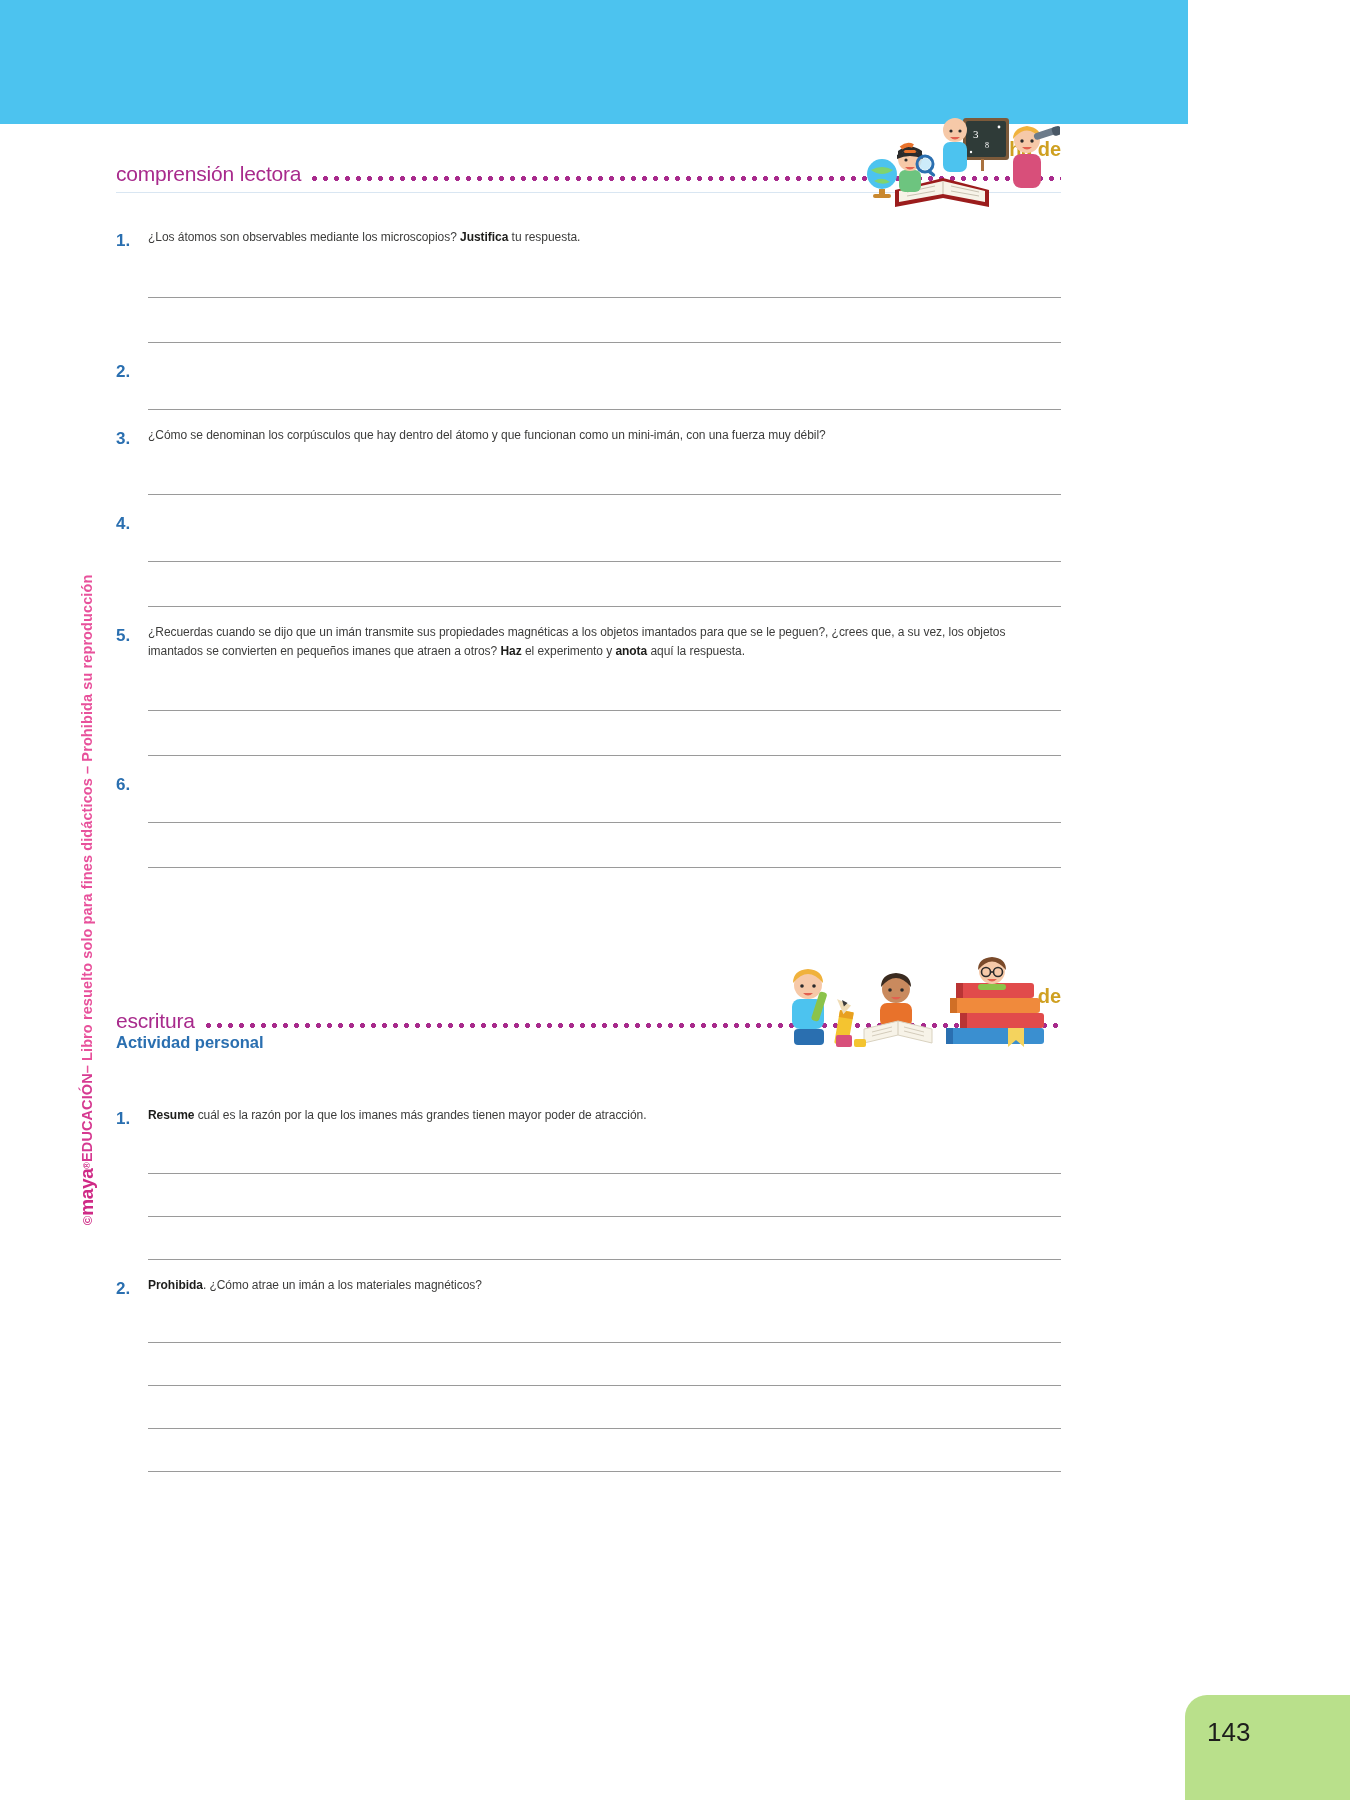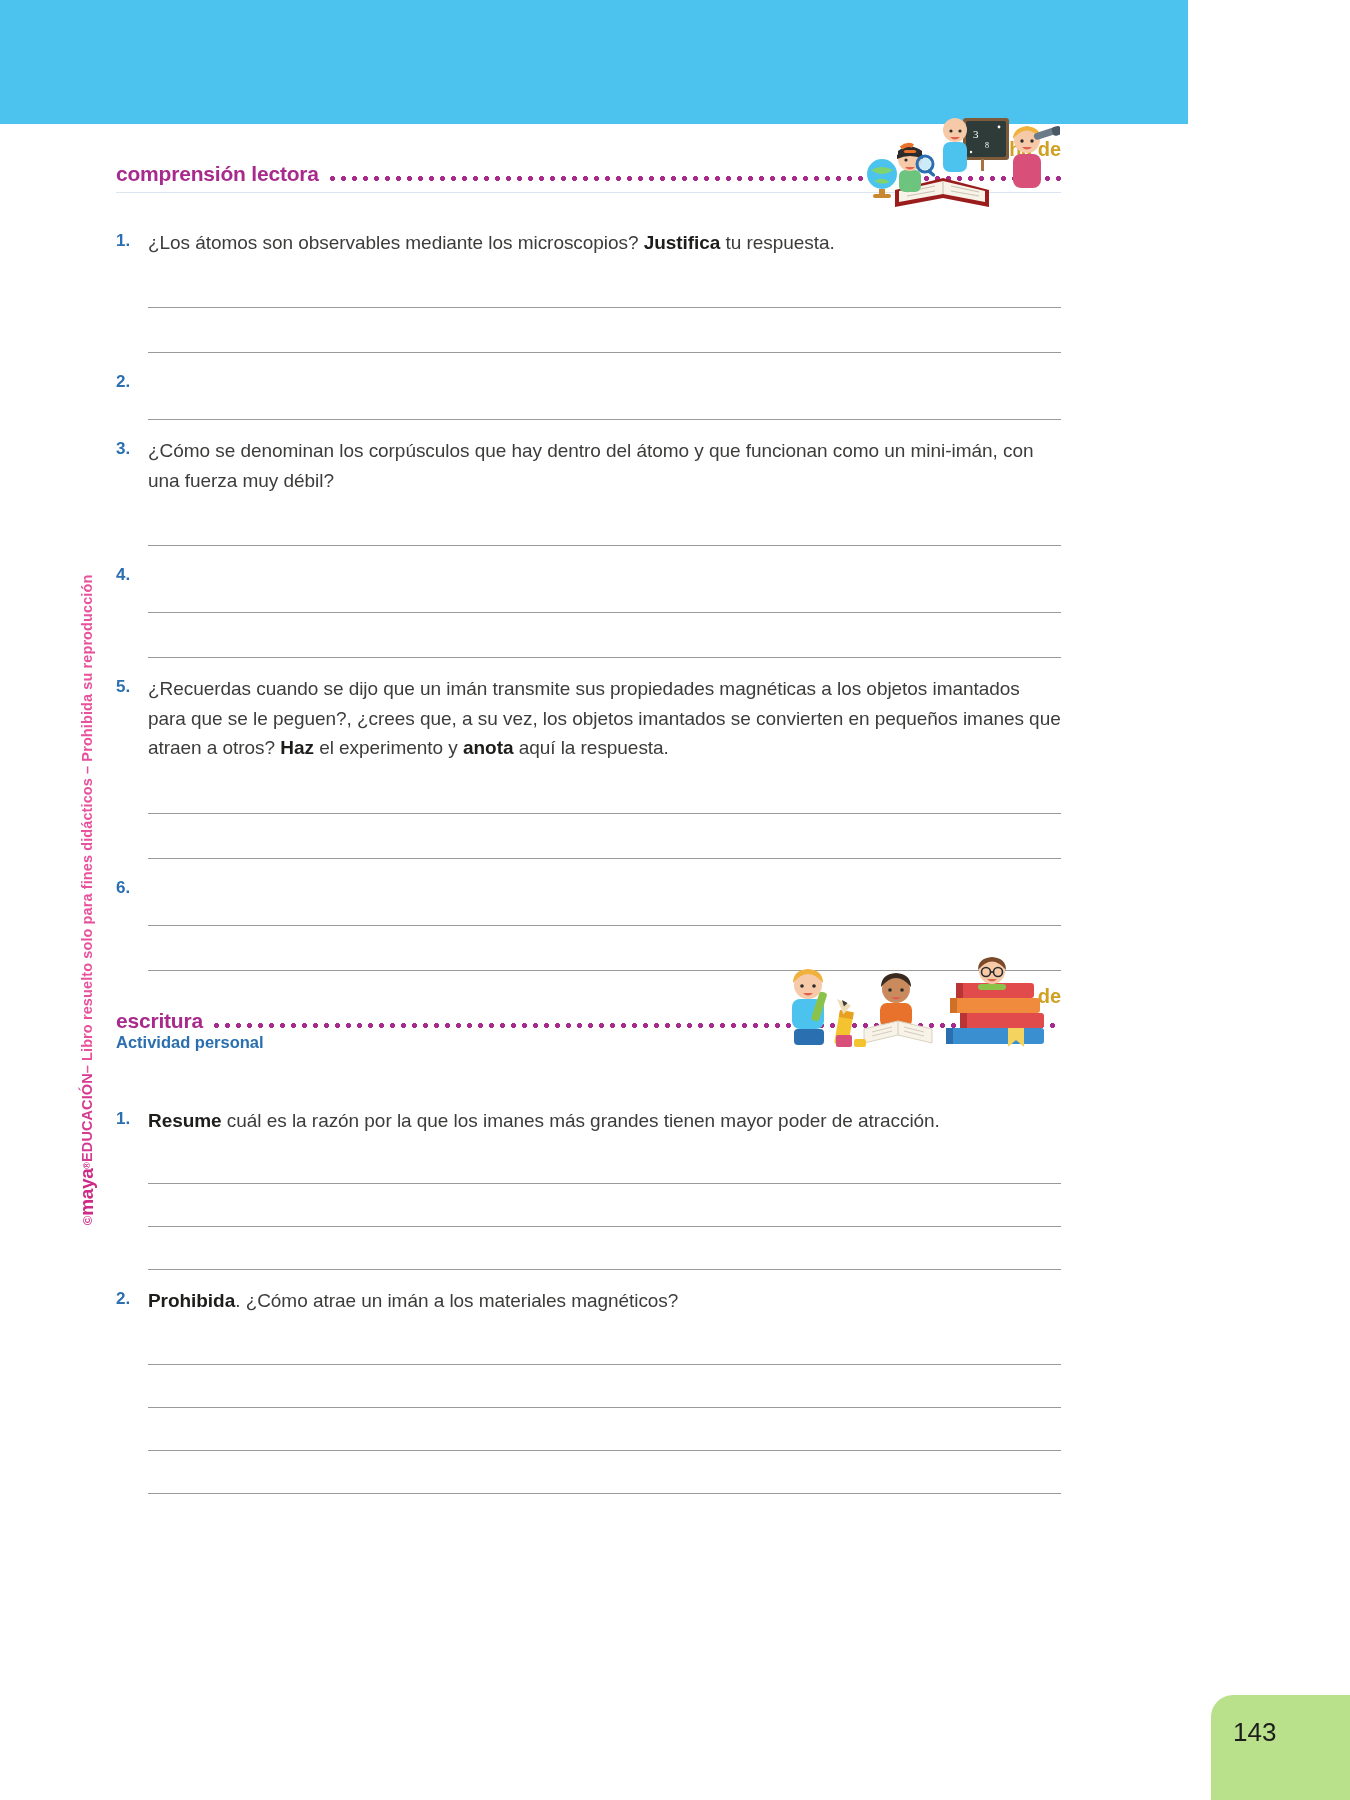--- a/index.html
+++ b/index.html
@@ -59,21 +59,21 @@
     font-size:20px; font-weight:bold; color:#cfa021;
     letter-spacing:-0.1px;
     line-height:1.15;
     text-align:right;
   }
   .ficha .l2row {
     display:flex; align-items:flex-end; gap:8px;
     overflow:hidden;
   }
   .ficha .l2 {
-    font-size:21px; font-weight:bold; color:#a82a8c;
+    font-size:21px; font-weight:normal; color:#a82a8c;
     letter-spacing:-0.2px; white-space:nowrap;
     line-height:1.2;
   }
   .leader {
     flex:1 1 auto; position:relative; height:20px;
   }
   .leader::after{
     content:"";
     position:absolute; left:0; right:0; bottom:5px; height:5px;
     background-image:radial-gradient(circle, #a82a8c 45%, rgba(0,0,0,0) 46%);
@@ -87,39 +87,39 @@
 
   
   .q { display:flex; margin-top:16px; }
   .q-num {
     width:32px; flex:0 0 32px;
     font-size:17px; font-weight:bold; color:#2a6fb0;
     line-height:1.55; padding-top:0px;
   }
   .q-body { flex:1 1 auto; }
   .q-text {
-    font-size:19px; color:#3c3c3b; line-height:1.55;
+    font-size:12px; color:#3c3c3b; line-height:1.55;
     letter-spacing:-0.05px;
   }
   .q-text b { font-weight:bold; color:#1d1d1b; }
   .lines { margin-top:6px; }
   .lines .ln {
     border-bottom:1.3px solid #9a9a9a;
     height:44px;
   }
   .lines.tight .ln { height:42px; }
 
   .subhead {
     font-size:16.5px; font-weight:bold; color:#2a6fb0;
   }
 
   
   .page-tab {
     position:absolute; right:0; bottom:0;
-    width:139px; height:105px;
+    width:165px; height:105px;
     background:#b9e08b;
     border-top-left-radius:22px;
   }
   .page-tab span {
     position:absolute; left:22px; top:22px;
     font-size:26px; color:#1d1d1b;
   }
 
   
   .illus { position:absolute; }

